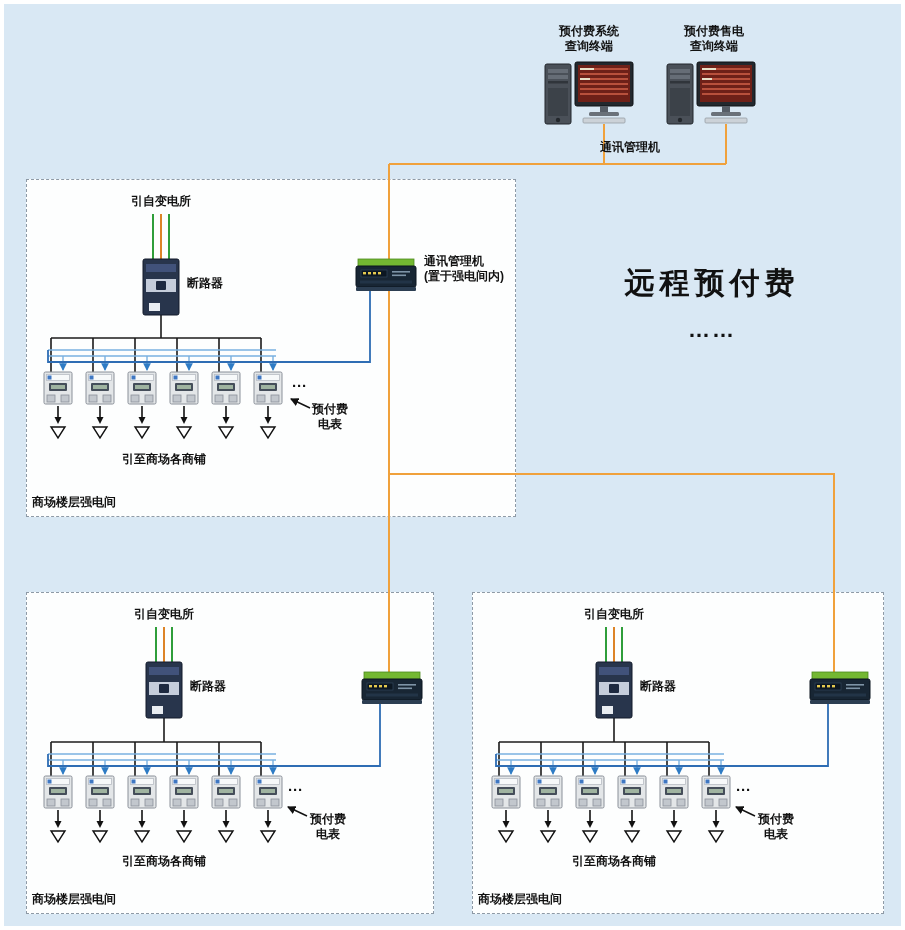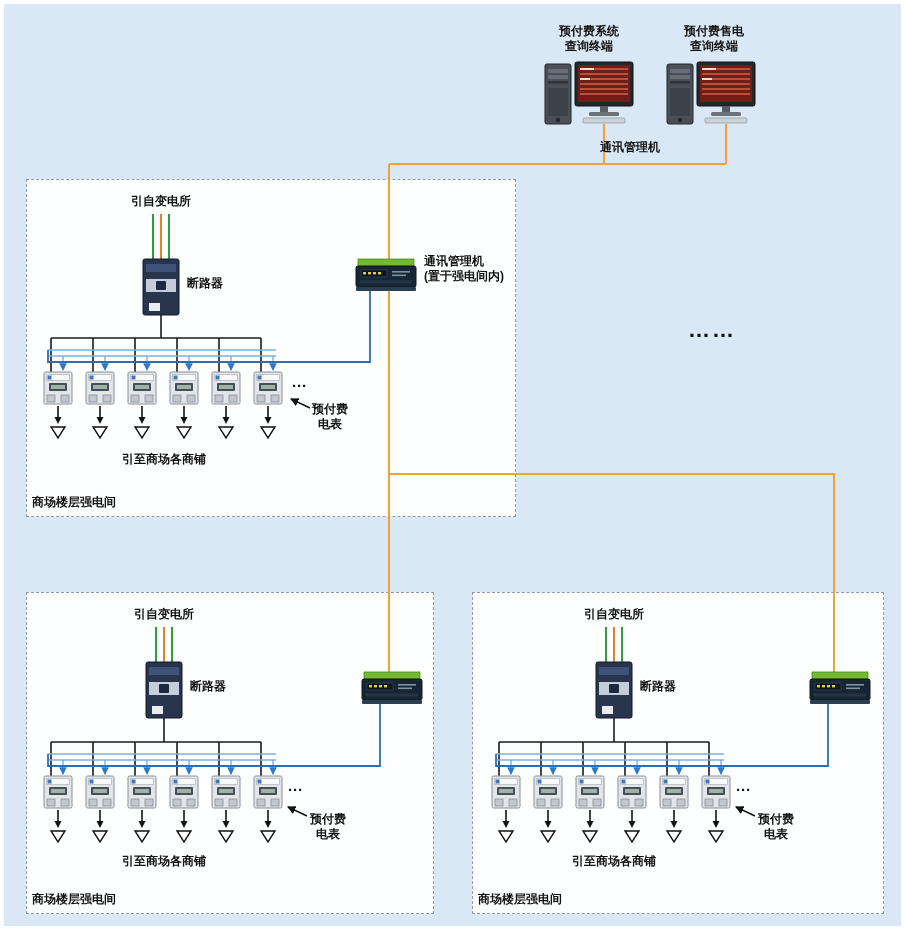--- a/index.html
+++ b/index.html
@@ -253,20 +253,21 @@
   </svg>
 
   <div class="lbl c" style="left:533px;top:20px;width:104px">预付费系统
 查询终端</div>
   <div class="lbl c" style="left:658px;top:20px;width:104px">预付费售电
 查询终端</div>
   <div class="lbl" style="left:596px;top:136px">通讯管理机</div>
   <div class="lbl" style="left:420px;top:250px;width:104px">通讯管理机
 (置于强电间内)</div>
 
+  <div class="lbl c title" style="left:608px;top:262px;width:200px">远程预付费</div>
   <div class="lbl c dots" style="left:608px;top:318px;width:200px">……</div>
 
   <div class="lbl c" style="left:105px;top:190px;width:104px">引自变电所</div>
   <div class="lbl" style="left:183px;top:272px">断路器</div>
   <div class="lbl ell" style="left:288px;top:374px">···</div>
   <div class="lbl c" style="left:298px;top:398px;width:56px">预付费
 电表</div>
   <div class="lbl c" style="left:95px;top:448px;width:130px">引至商场各商铺</div>
   <div class="lbl" style="left:28px;top:491px">商场楼层强电间</div>
 

